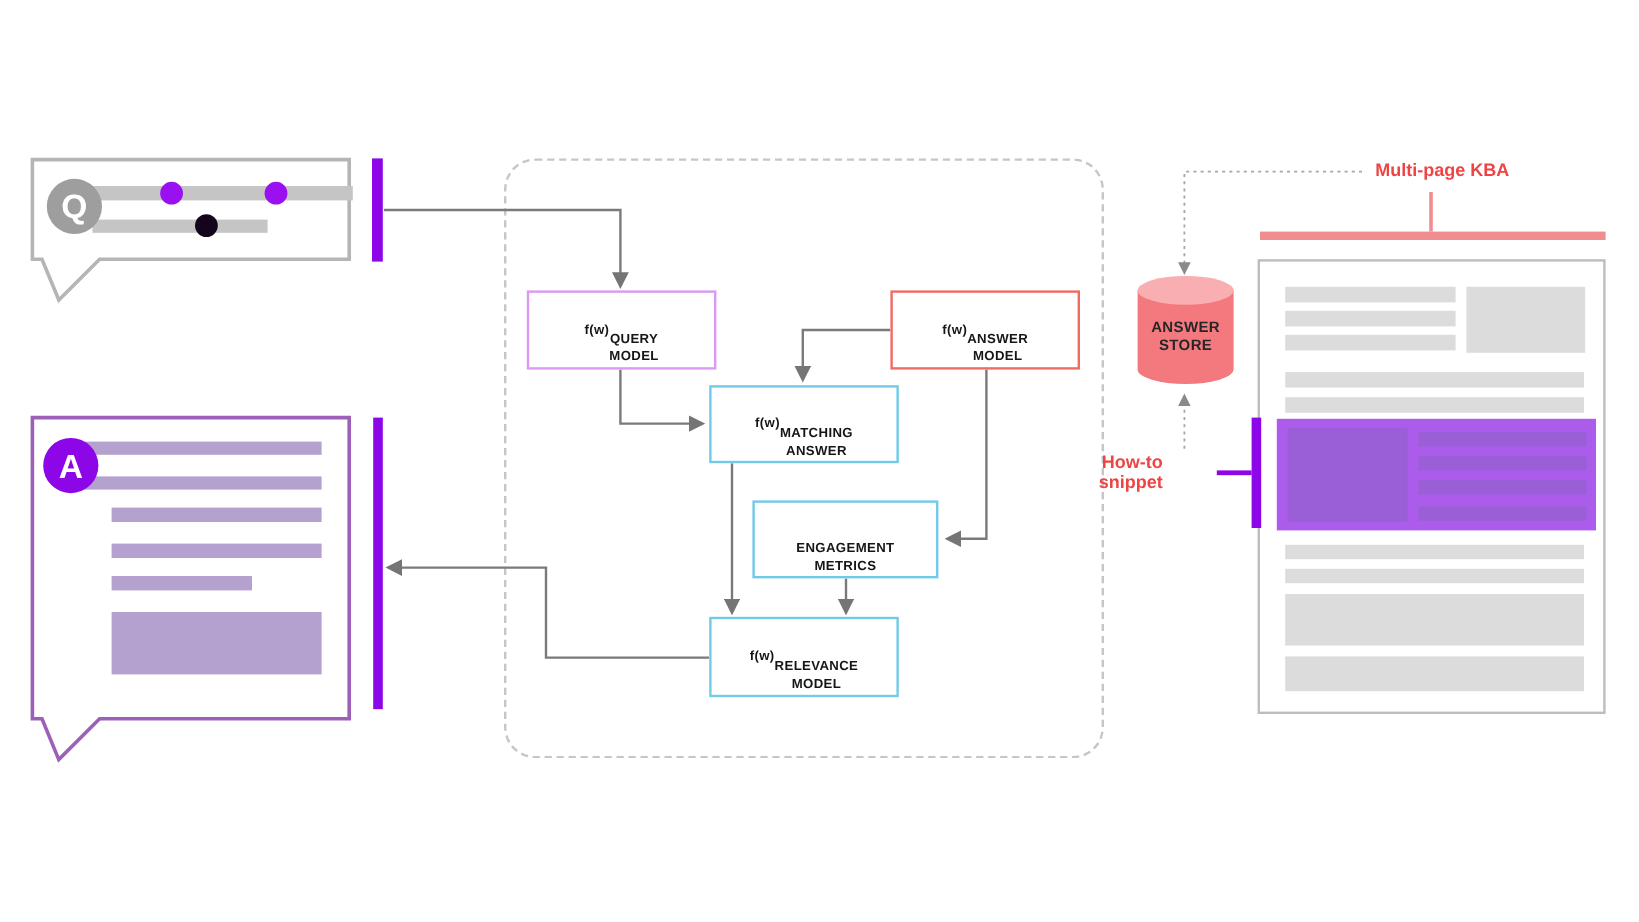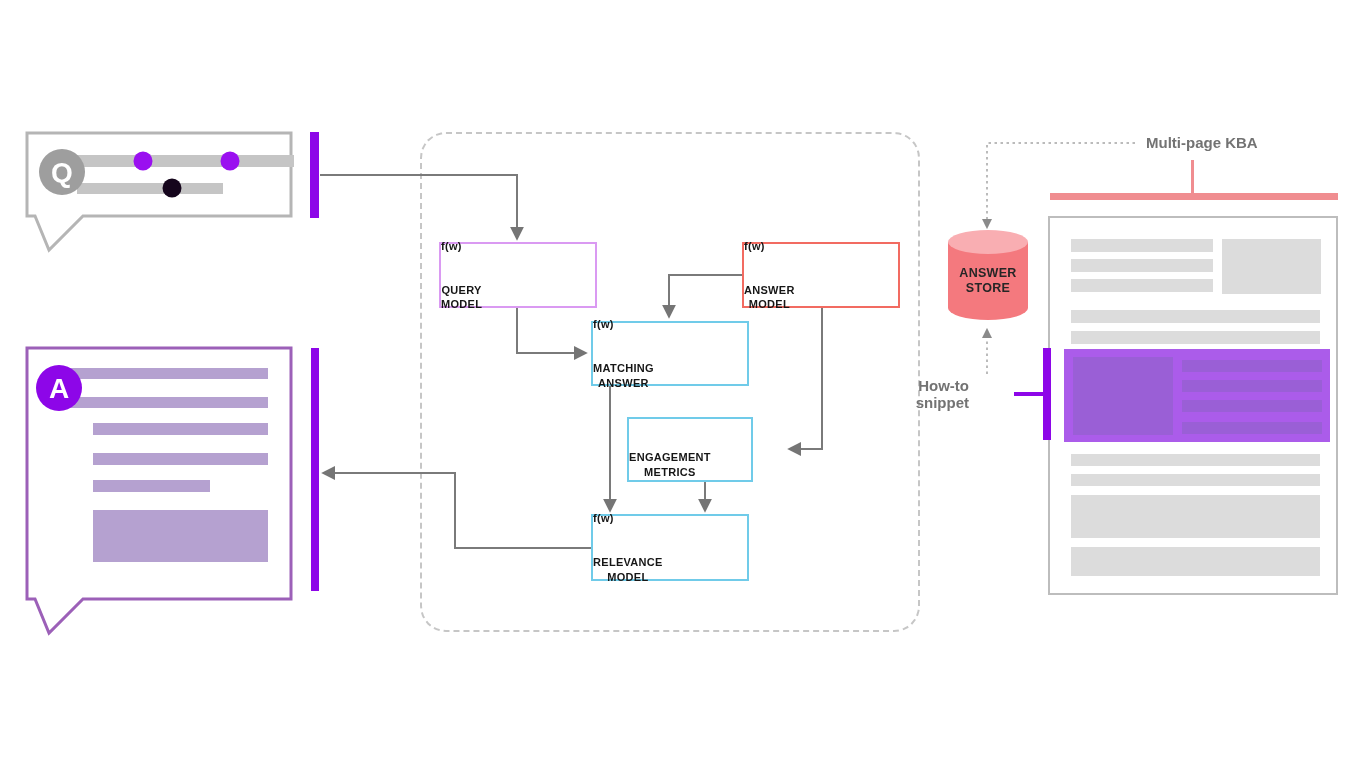--- a/index.html
+++ b/index.html
@@ -13,47 +13,47 @@
 
   
   .accent-bar{position:absolute;background:#8d06e8;z-index:2;}
 
   
   .pipeline-box{position:absolute;left:420px;top:132px;width:500px;height:500px;
     border:2px dashed #c6c6c6;border-radius:26px;box-sizing:border-box;z-index:0;}
 
   
   .model{position:absolute;background:#fff;border:2px solid;box-sizing:border-box;
-    display:flex;flex-direction:column;align-items:flex-start;justify-content:center;
+    display:flex;flex-direction:row;align-items:center;justify-content:center;
     z-index:3;text-align:center;color:#161616;font-weight:bold;font-size:11px;
     line-height:1.3;letter-spacing:.3px;}
   .model .nm{white-space:pre-line;margin-top:30px;}
   .m-query{left:439px;top:242px;width:158px;height:66px;border-color:#da9af2;}
   .m-answer{left:742px;top:242px;width:158px;height:66px;border-color:#f26b61;}
   .m-matching{left:591px;top:321px;width:158px;height:65px;border-color:#70cbe9;}
-  .m-engagement{left:627px;top:417px;width:126px;height:65px;border-color:#70cbe9;}
+  .m-engagement{left:627px;top:417px;width:155px;height:65px;border-color:#70cbe9;}
   .m-relevance{left:591px;top:514px;width:158px;height:67px;border-color:#70cbe9;}
 
   
   .store-label{position:absolute;left:942px;top:266px;width:92px;text-align:center;
     font-weight:bold;font-size:12.5px;line-height:1.2;color:#262626;letter-spacing:.3px;
     white-space:pre-line;z-index:4;}
 
   
   .doc{position:absolute;left:1048px;top:216px;width:290px;height:379px;background:#fff;
     border:2px solid #bdbdbd;box-sizing:border-box;z-index:2;}
   .gbar{position:absolute;background:#dcdcdc;}
   .doc-topbar{position:absolute;left:1050px;top:193px;width:288px;height:7px;background:#f08d90;z-index:2;}
   .kba-tick{position:absolute;left:1191px;top:160px;width:3px;height:33px;background:#f08d90;z-index:2;}
   .snippet{position:absolute;left:14px;top:131px;width:266px;height:93px;background:#ab5cea;}
   .snippet .inner{position:absolute;background:#9a5fd6;}
   .howto-tick{position:absolute;left:1014px;top:392px;width:29px;height:4px;background:#8d06e8;z-index:2;}
 
   
-  .lbl{position:absolute;color:#737373;font-weight:bold;font-size:15px;line-height:1.15;z-index:4;}
+  .lbl{position:absolute;color:#ef4444;font-weight:bold;font-size:15px;line-height:1.15;z-index:4;}
   .lbl-kba{left:1146px;top:134px;}
   .lbl-howto{left:897px;top:377px;width:72px;text-align:right;white-space:pre-line;}
 </style>
 </head>
 <body>
 
 <div class="canvas">
 
   <svg id="connectors" width="1366" height="768">
     <defs>

